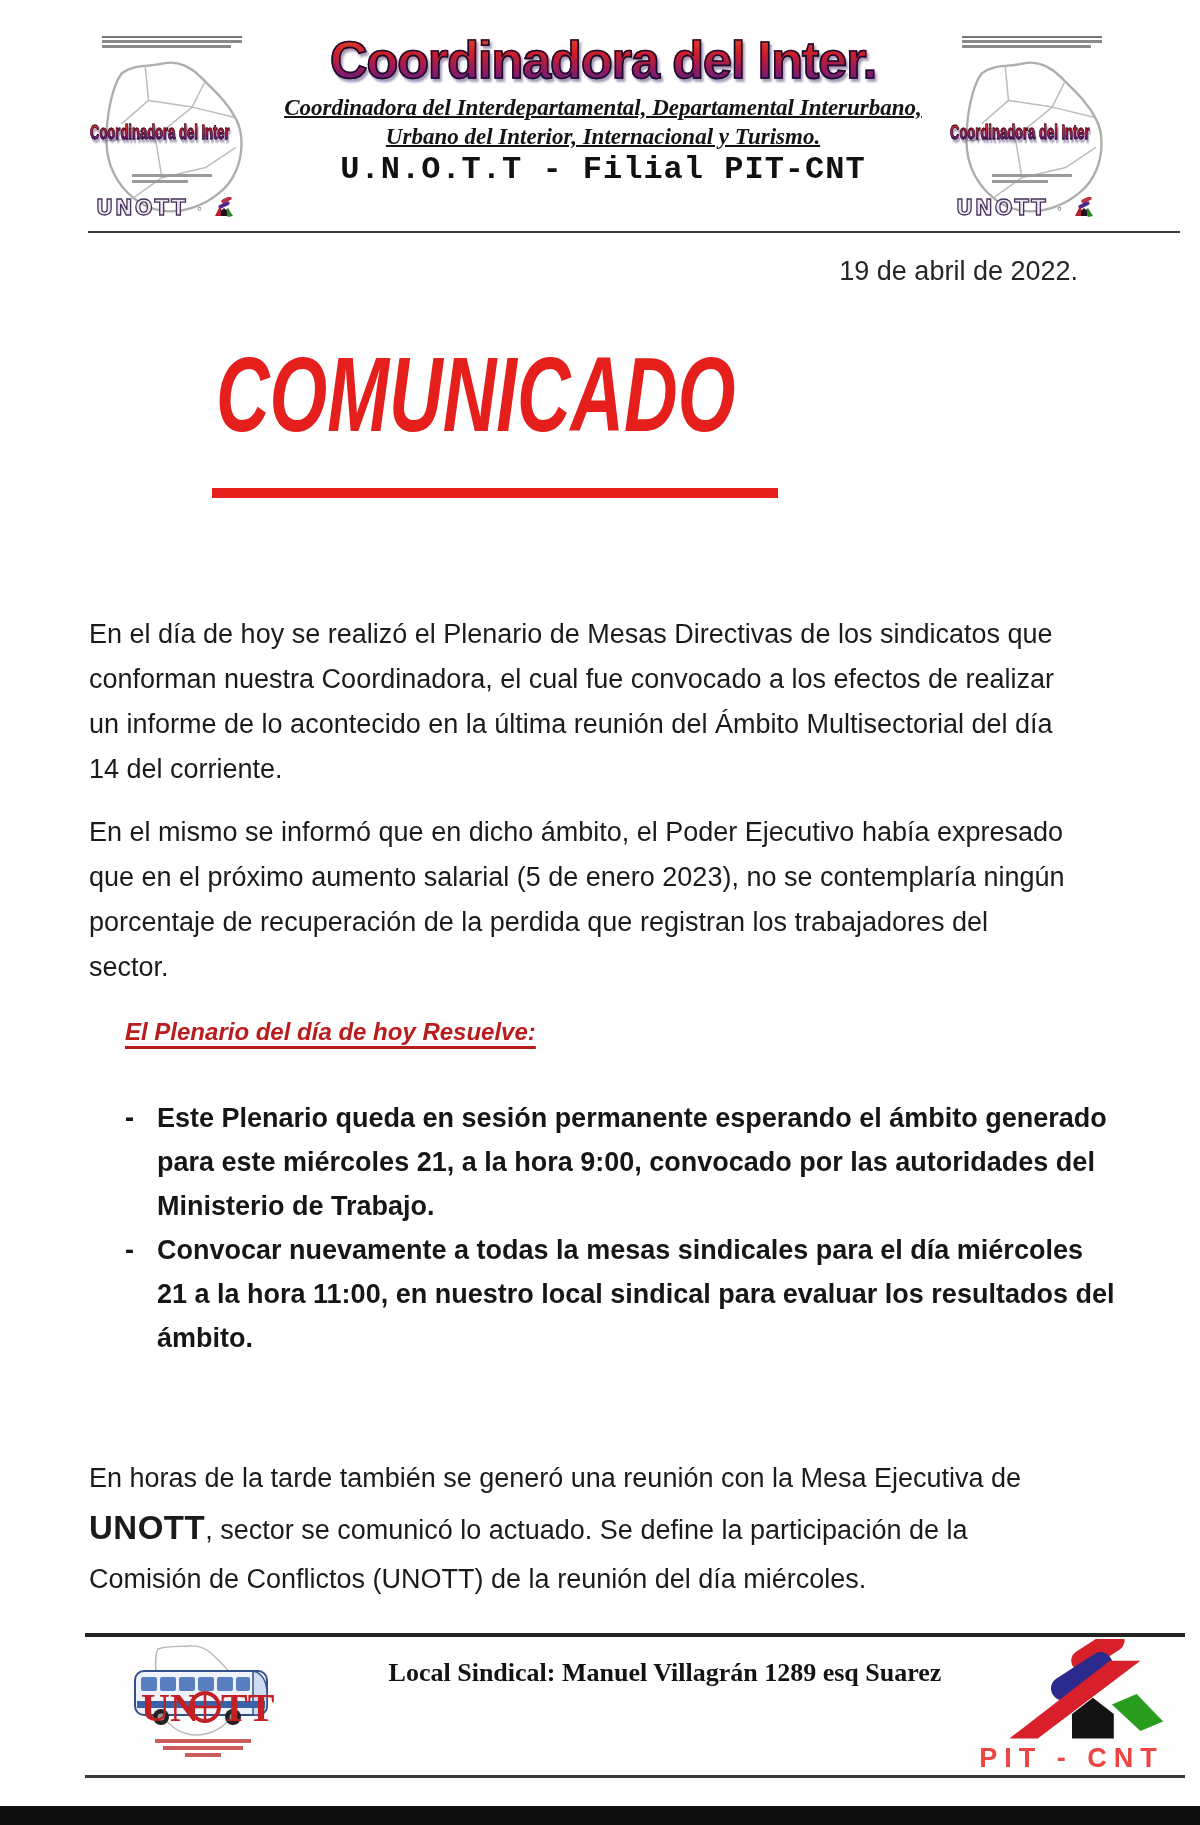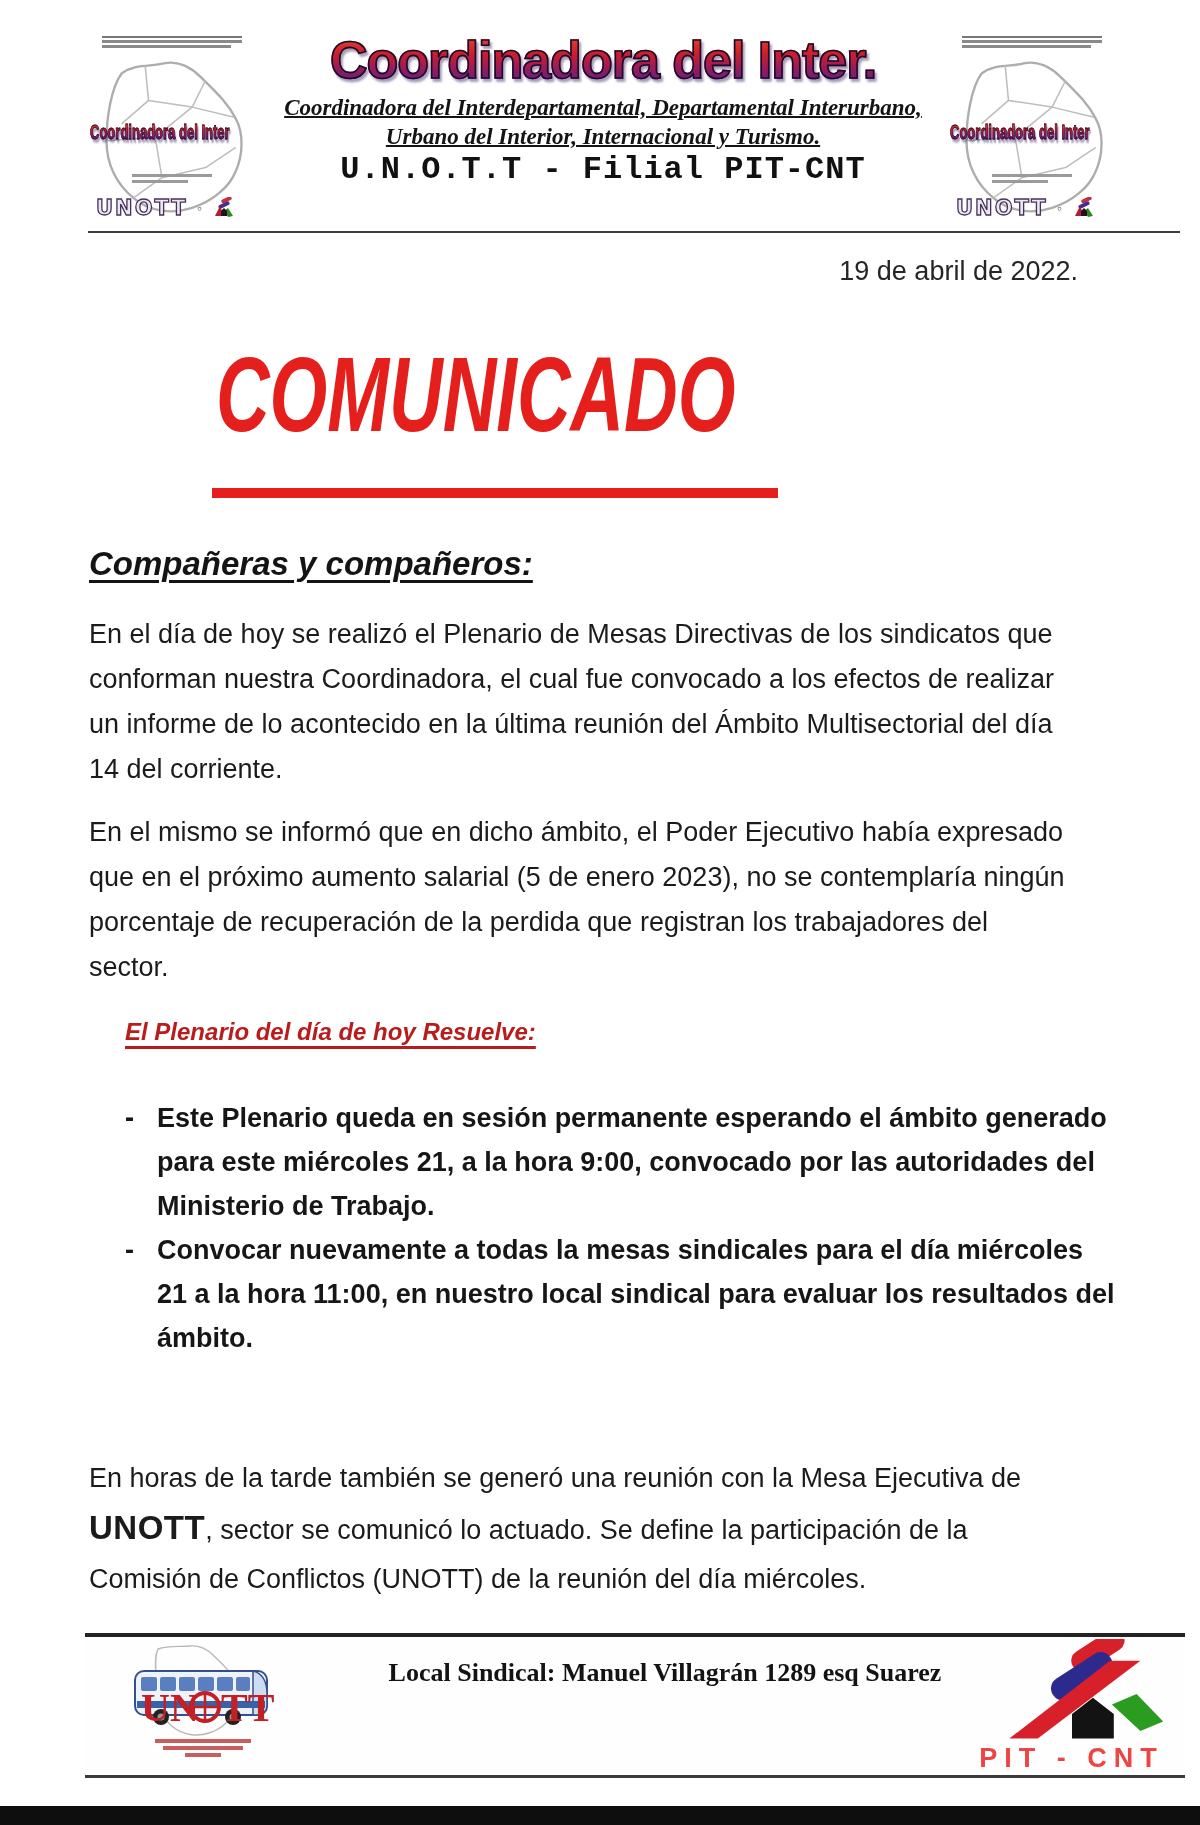--- a/index.html
+++ b/index.html
@@ -164,21 +164,20 @@
     </div>
   </div>
 
   <div class="header-rule"></div>
 
   <div class="date-line">19 de abril de 2022.</div>
 
   <div class="doc-title" style="color:#e41f1c;">COMUNICADO</div>
   <div class="doc-title-underline" style="background:#e41f1c;"></div>
 
-  <div class="greeting">Compañeras y compañeros:</div>
 
   <p class="para para-1">En el día de hoy se realizó el Plenario de Mesas Directivas de los sindicatos que conforman nuestra Coordinadora, el cual fue convocado a los efectos de realizar un informe de lo acontecido en la última reunión del Ámbito Multisectorial  del día 14 del corriente.</p>
   <p class="para para-2">En el mismo se informó que en dicho ámbito, el Poder Ejecutivo había expresado que en el próximo aumento salarial (5 de enero 2023), no se contemplaría ningún porcentaje de recuperación de la perdida que registran los trabajadores del sector.</p>
 
   <div class="section-heading">El Plenario del día de hoy Resuelve:</div>
 
   <ul class="res-list">
     <li>
       <span class="dash">-</span>
     </li>

